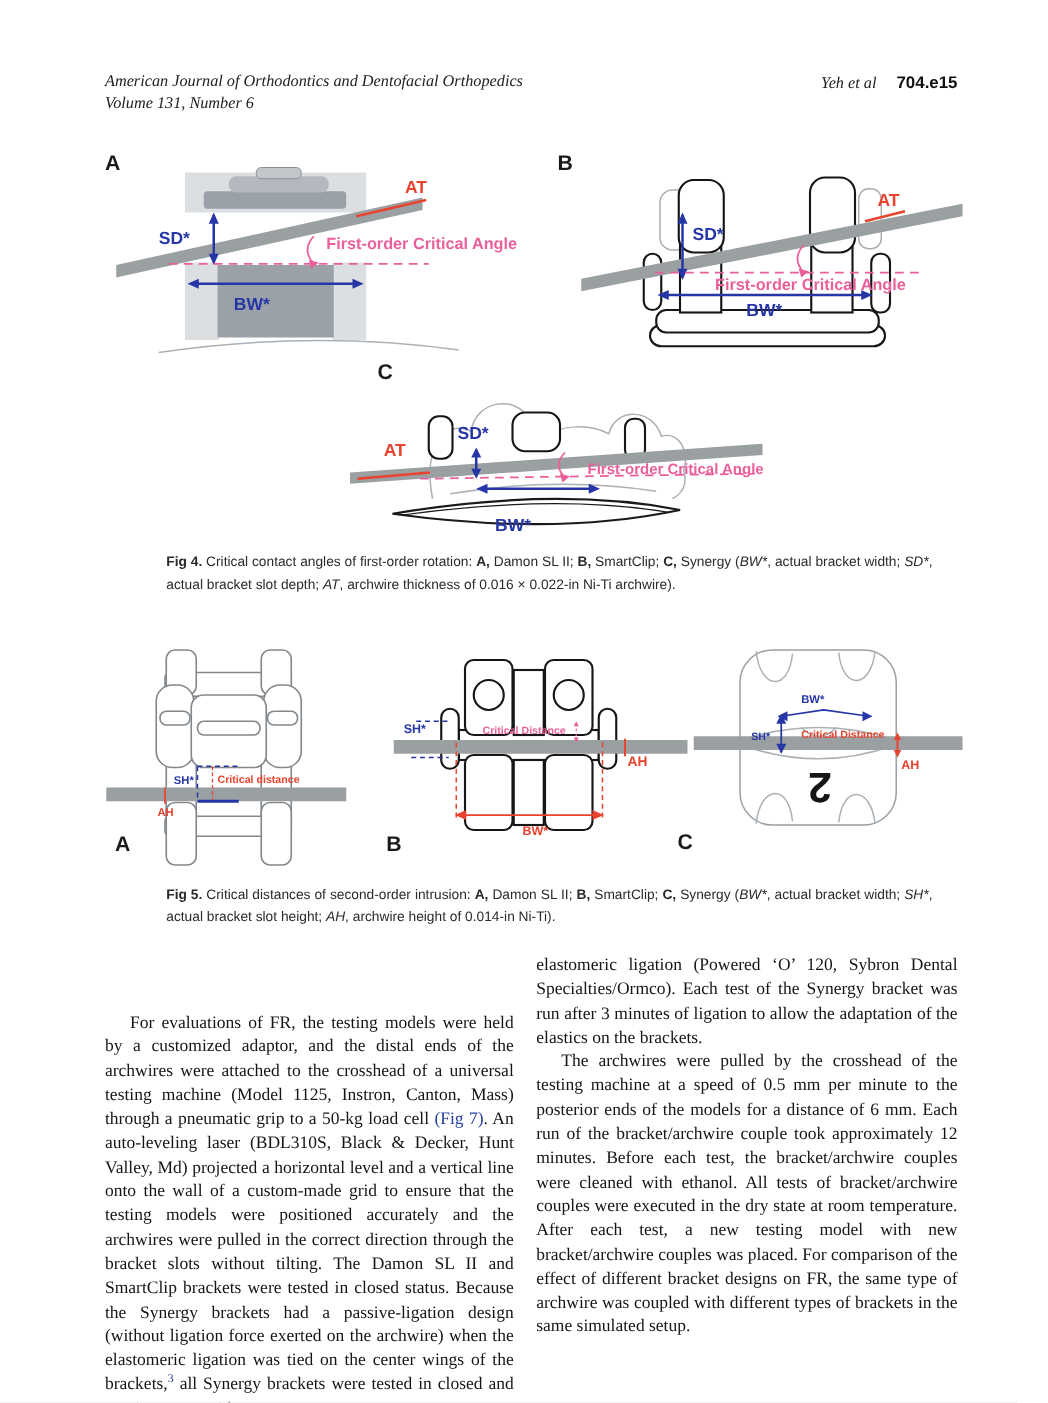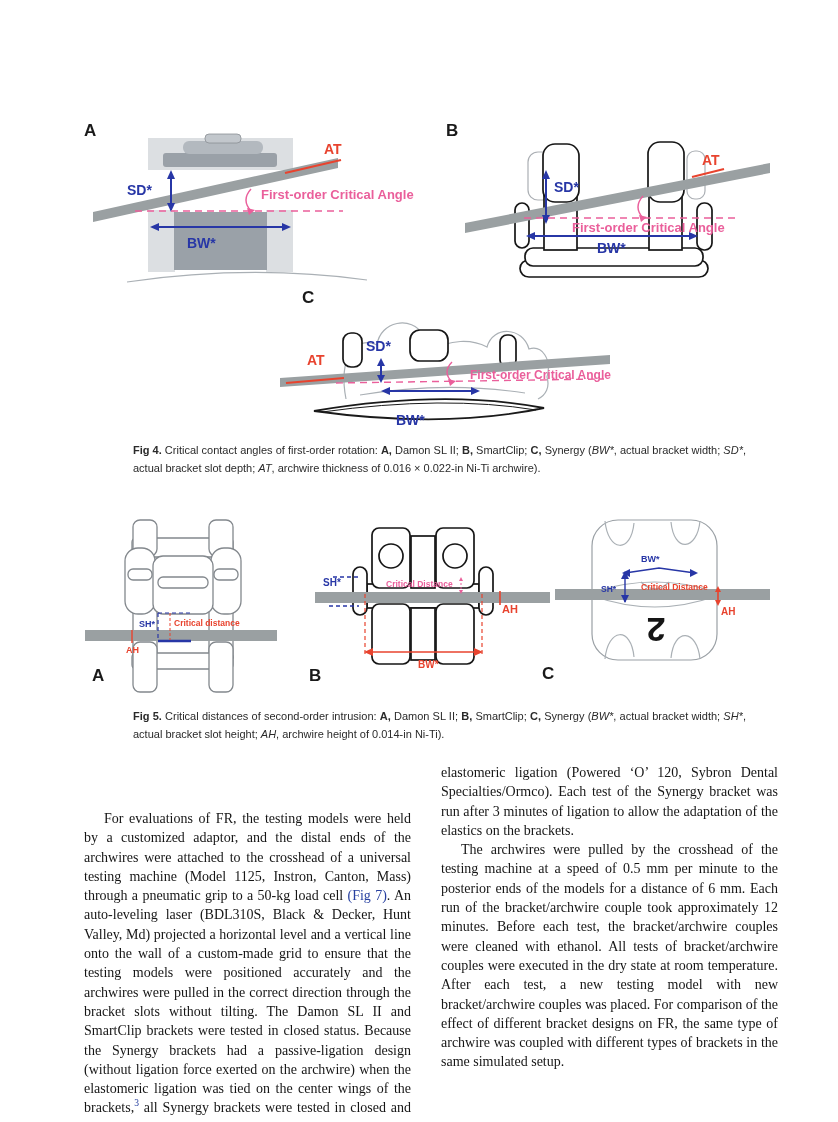--- a/index.html
+++ b/index.html
@@ -15,21 +15,21 @@
   .authors{font-style:italic;font-size:13px;color:#222;}
   .pagenum{font-family:"Liberation Sans",sans-serif;font-weight:bold;font-size:13.5px;color:#111;margin-left:12px;}
   
   .panel-letter{position:absolute;font-family:"Liberation Sans",sans-serif;font-weight:bold;font-size:17px;color:#1a1a1a;}
   
   .caption{position:absolute;left:133px;width:613px;font-family:"Liberation Sans",sans-serif;
            font-size:11px;line-height:18px;color:#2a2a2a;text-align:justify;}
   
   .col{position:absolute;top:763px;font-size:14px;line-height:19.3px;text-align:justify;color:#151515;}
   #col-left{left:84px;width:327px;margin-top:46px;}
-  #col-right{left:441px;width:337px;font-family:Liberation Serif, serif;}
+  #col-right{left:429px;width:337px;font-family:Liberation Serif, serif;}
   .col p{margin:0;}
   .indent{text-indent:20px;}
   
   .run-b{font-weight:bold;}
   .run-i{font-style:italic;}
   .run-sup{vertical-align:super;font-size:0.68em;line-height:0;}
   .run-link{color:var(--link);}
   
   svg{position:absolute;overflow:visible;}
   svg text{font-family:"Liberation Sans",sans-serif;}
@@ -48,20 +48,30 @@
   .ghost{fill:none;stroke:#abafb4;stroke-width:1.2;}
   .curve-light{fill:none;stroke:#aab0b5;stroke-width:1.2;}
   .gray-l{fill:#dcdfe2;stroke:none;}
   .gray-d{fill:#9aa1a8;stroke:none;}
 </style>
 </head>
 <body>
 
 <div id="page">
 
+  <div id="header">
+    <div>
+      <div class="jrnl">American Journal of Orthodontics and Dentofacial Orthopedics</div>
+      <div class="jrnl">Volume 131, Number 6</div>
+    </div>
+    <div class="hdr-right">
+      <span class="authors">Yeh et al</span>
+      <span class="pagenum">704.e15</span>
+    </div>
+  </div>
 
   <span class="panel-letter" style="left:84px;top:121px;">A</span>
   <span class="panel-letter" style="left:446px;top:121px;">B</span>
   <span class="panel-letter" style="left:302px;top:288px;">C</span>
 
   <svg style="left:75px;top:120px;" width="360" height="170" viewBox="0 0 360 170">
     <g>
       <rect class="gray-l" x="73" y="18" width="145" height="32"></rect>
       <rect class="gray-d" x="88" y="33" width="114" height="14" rx="3"></rect>
       <rect x="108" y="21" width="80" height="13" rx="6" fill="#b3b9bf"></rect>

